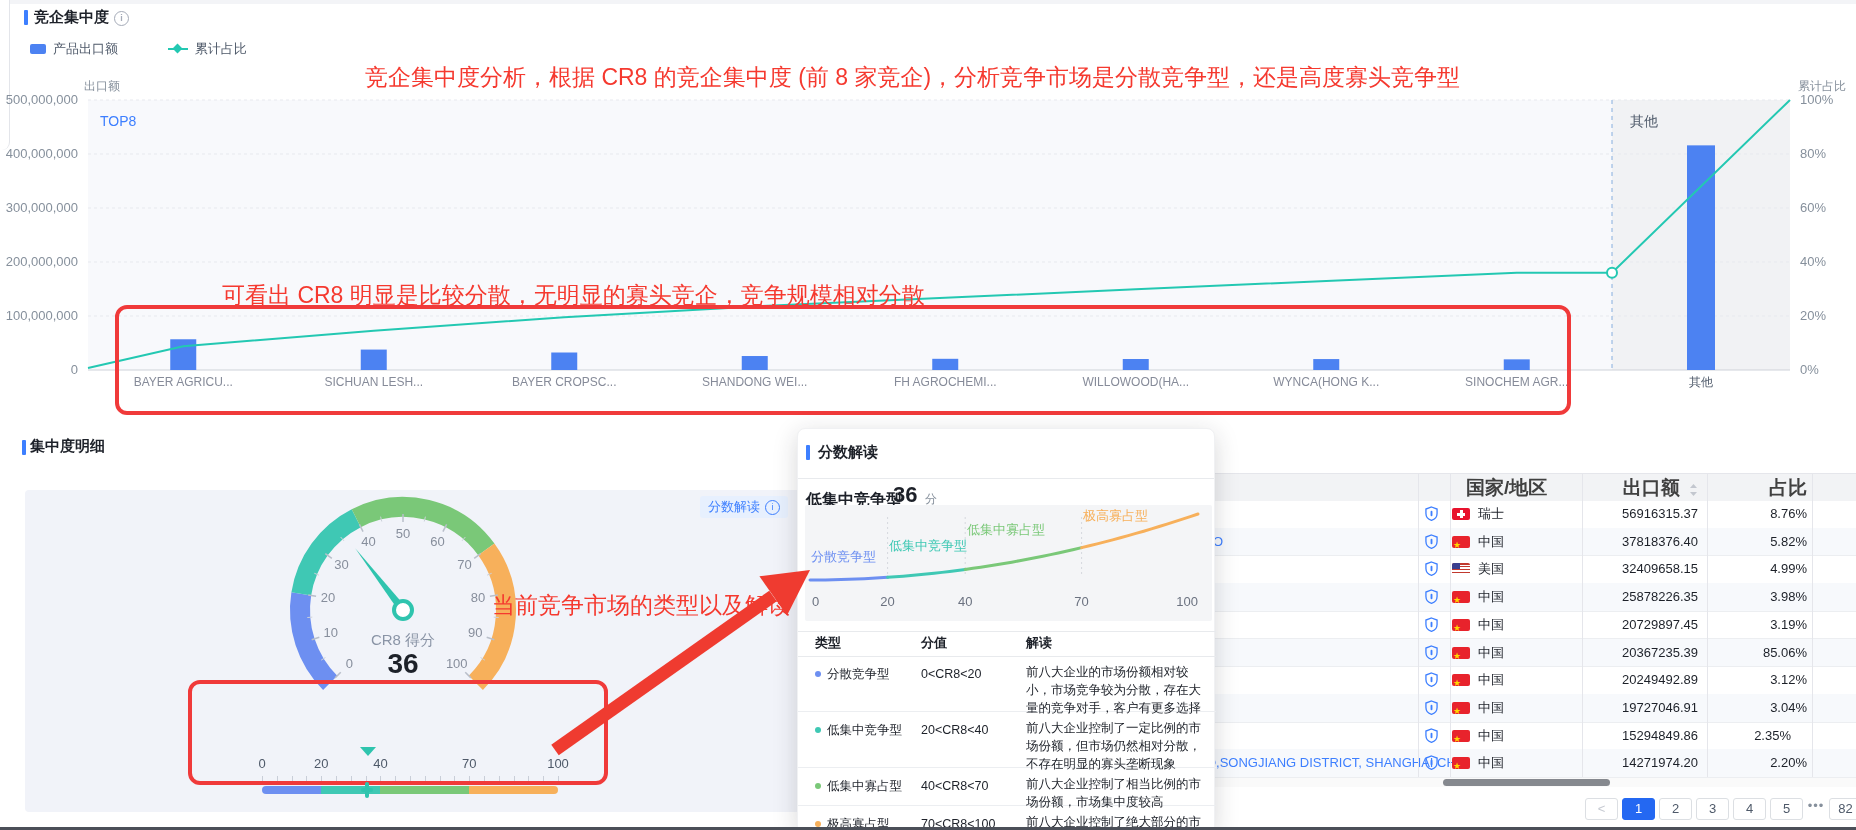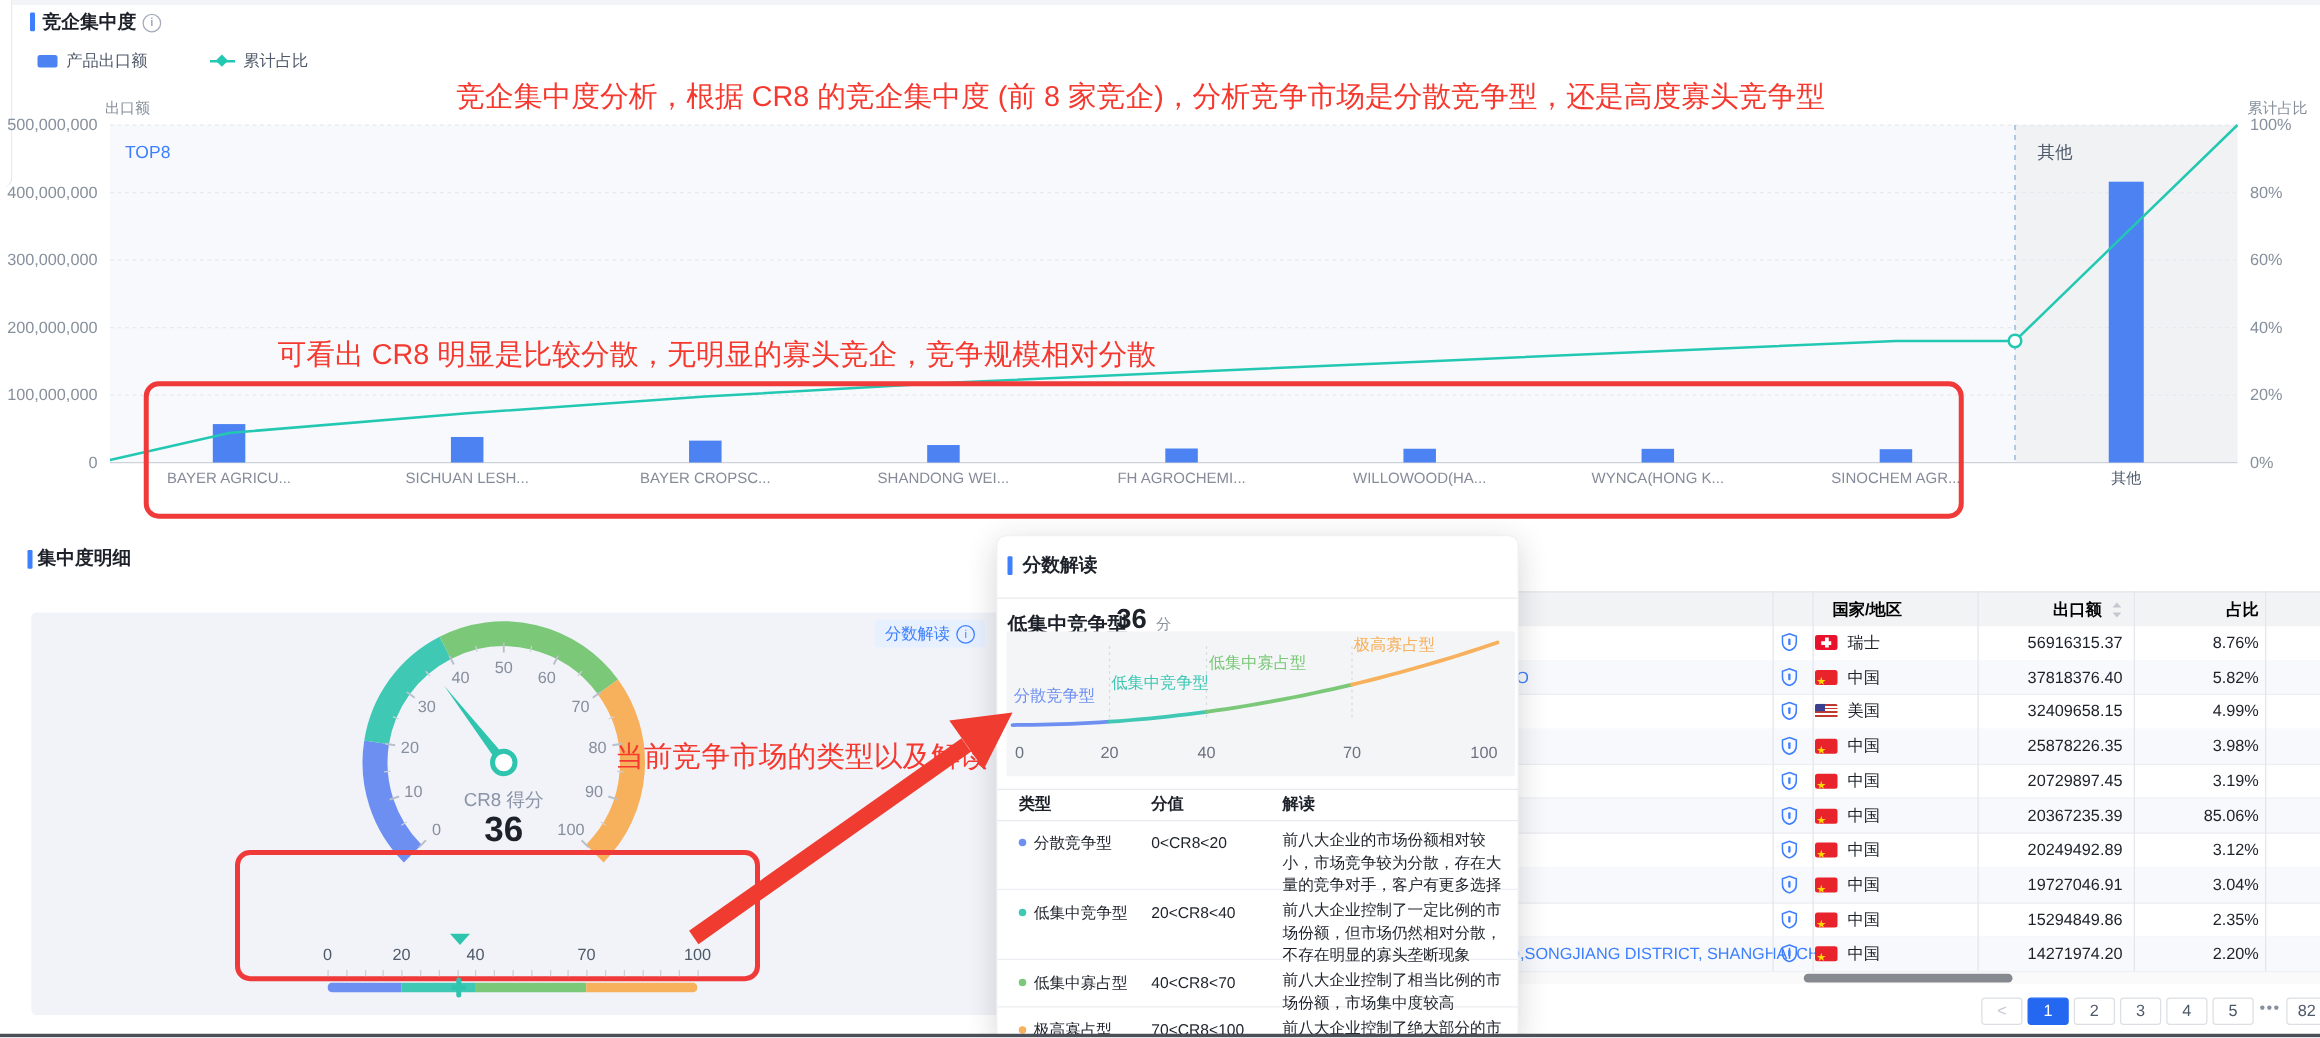--- a/index.html
+++ b/index.html
@@ -18,21 +18,21 @@
   #legend{left:30px;top:40px;height:16px;font-size:13px;color:#4e5969;}
   #legend .sw-bar{display:inline-block;width:16px;height:10px;border-radius:2px;background:#4c82f2;margin-right:7px;vertical-align:-1px;}
   #legend .lg-item{margin-right:46px;}
   #legend .sw-line{display:inline-block;position:relative;width:20px;height:2px;background:#23c8b2;margin-right:7px;vertical-align:3px;}
   #legend .sw-line::after{content:"";position:absolute;left:6px;top:-3px;width:7px;height:7px;background:#23c8b2;transform:rotate(45deg);}
   .axis-title{position:absolute;font-size:12px;color:#86909c;}
   #main-chart{left:0;top:92px;}
   
   .red-note{position:absolute;color:#f5392f;font-weight:500;white-space:nowrap;z-index:5;}
   #note1{left:365px;top:62px;font-size:23px;}
-  #note2{left:222px;top:268px;font-size:23px;}
+  #note2{left:222px;top:280px;font-size:23px;}
   #note3{left:492px;top:590px;font-size:23px;z-index:4;}
   .red-rect{position:absolute;border:4px solid #f03a3a;border-radius:12px;z-index:6;}
   #red-rect1{left:115px;top:305px;width:1448px;height:102px;}
   #red-rect2{left:188px;top:680px;width:412px;height:97px;}
   
   #gauge-panel{left:25px;top:490px;width:783px;height:322px;background:#f1f3f9;border-radius:4px;z-index:1;}
   #score-badge{left:700px;top:496px;height:22px;line-height:22px;padding:0 8px;background:#e7f0fe;border-radius:3px;
                font-size:13px;color:#3d7fff;z-index:2;cursor:pointer;}
   #score-badge .info-i{border-color:#3d7fff;color:#3d7fff;}
   #gauge-svg{left:253px;top:485px;z-index:2;}
@@ -46,21 +46,21 @@
   #lin-gauge div{height:8px;}
   #lin-labels{left:0;top:756px;height:14px;font-size:13px;color:#4e5969;z-index:7;}
   #lin-labels span{position:absolute;transform:translateX(-50%);}
   #lin-marker{left:365px;top:782px;width:4px;height:16px;background:#2fc4ae;border-radius:2px;z-index:8;}
   #lin-marker::after{content:"";position:absolute;left:-4px;top:6px;width:12px;height:4px;background:#2fc4ae;border-radius:2px;}
   #lin-ticks{left:262px;top:776px;width:296px;height:6px;z-index:7;}
   #lin-ticks i{position:absolute;top:0;width:1px;height:5px;background:#c9ced8;}
   
   #dtable{left:810px;top:473px;width:1046px;height:313px;z-index:2;background:#fff;}
   #dtable .thead{position:absolute;left:0;top:0;width:1046px;height:27px;background:#f2f3f5;border-top:1px solid #e5e6eb;}
-  #dtable .th{position:absolute;top:0;height:27px;line-height:27px;font-size:13px;font-weight:bold;color:#000000;padding-left:14px;}
+  #dtable .th{position:absolute;top:0;height:27px;line-height:27px;font-size:19px;font-weight:bold;color:#404040;padding-left:14px;}
   .col-sep{position:absolute;top:0;width:1px;height:304px;background:#e5e6eb;}
   .drow{position:absolute;left:0;width:1046px;height:27.7px;border-bottom:1px solid #eceef1;font-size:13px;}
   .drow.alt{background:#f7f9fc;}
   .drow .cell{position:absolute;top:0;height:27.7px;line-height:27.7px;white-space:nowrap;}
   .company-link{color:#3d7fff;}
   .flag{display:inline-block;width:18px;height:12px;border-radius:2px;position:relative;vertical-align:-2px;margin-right:8px;overflow:hidden;}
   .flag-ch{background:#e8122d;}
   .flag-ch::before{content:"";position:absolute;left:7.5px;top:2px;width:3px;height:8px;background:#fff;}
   .flag-ch::after{content:"";position:absolute;left:5px;top:4.5px;width:8px;height:3px;background:#fff;}
   .flag-cn{background:#e8232c;}
@@ -341,21 +341,21 @@
           <div class="cell" style="right: 158px;">19727046.91</div>
           <div class="cell" style="right: 49px;">3.04%</div>
         </div>
         <div class="drow" style="top: 248.6px;">
           <div class="cell" style="left: 615px;"><svg width="13" height="15" viewBox="0 0 14 16" style="vertical-align:-3px">
               <path d="M7 1 L13 3.2 V8 C13 12 10.2 14.4 7 15.4 C3.8 14.4 1 12 1 8 V3.2 Z" fill="none" stroke="#3d7fff" stroke-width="1.4"></path>
               <rect x="6" y="5" width="2" height="6" rx="1" fill="#3d7fff"></rect>
             </svg></div>
           <div class="cell" style="left: 642px;"><span class="flag flag-cn"></span>中国</div>
           <div class="cell" style="right: 158px;">15294849.86</div>
-          <div class="cell" style="right: 49px;">2.35%</div>
+          <div class="cell" style="right: 65px;">2.35%</div>
         </div>
         <div class="drow alt" style="top: 276.3px;">
           <div class="cell company-link" style="left: 388px;">AD,SONGJIANG DISTRICT, SHANGHAI CHI...</div>
           <div class="cell" style="left: 615px;"><svg width="13" height="15" viewBox="0 0 14 16" style="vertical-align:-3px">
               <path d="M7 1 L13 3.2 V8 C13 12 10.2 14.4 7 15.4 C3.8 14.4 1 12 1 8 V3.2 Z" fill="none" stroke="#3d7fff" stroke-width="1.4"></path>
               <rect x="6" y="5" width="2" height="6" rx="1" fill="#3d7fff"></rect>
             </svg></div>
           <div class="cell" style="left: 642px;"><span class="flag flag-cn"></span>中国</div>
           <div class="cell" style="right: 158px;">14271974.20</div>
           <div class="cell" style="right: 49px;">2.20%</div>

